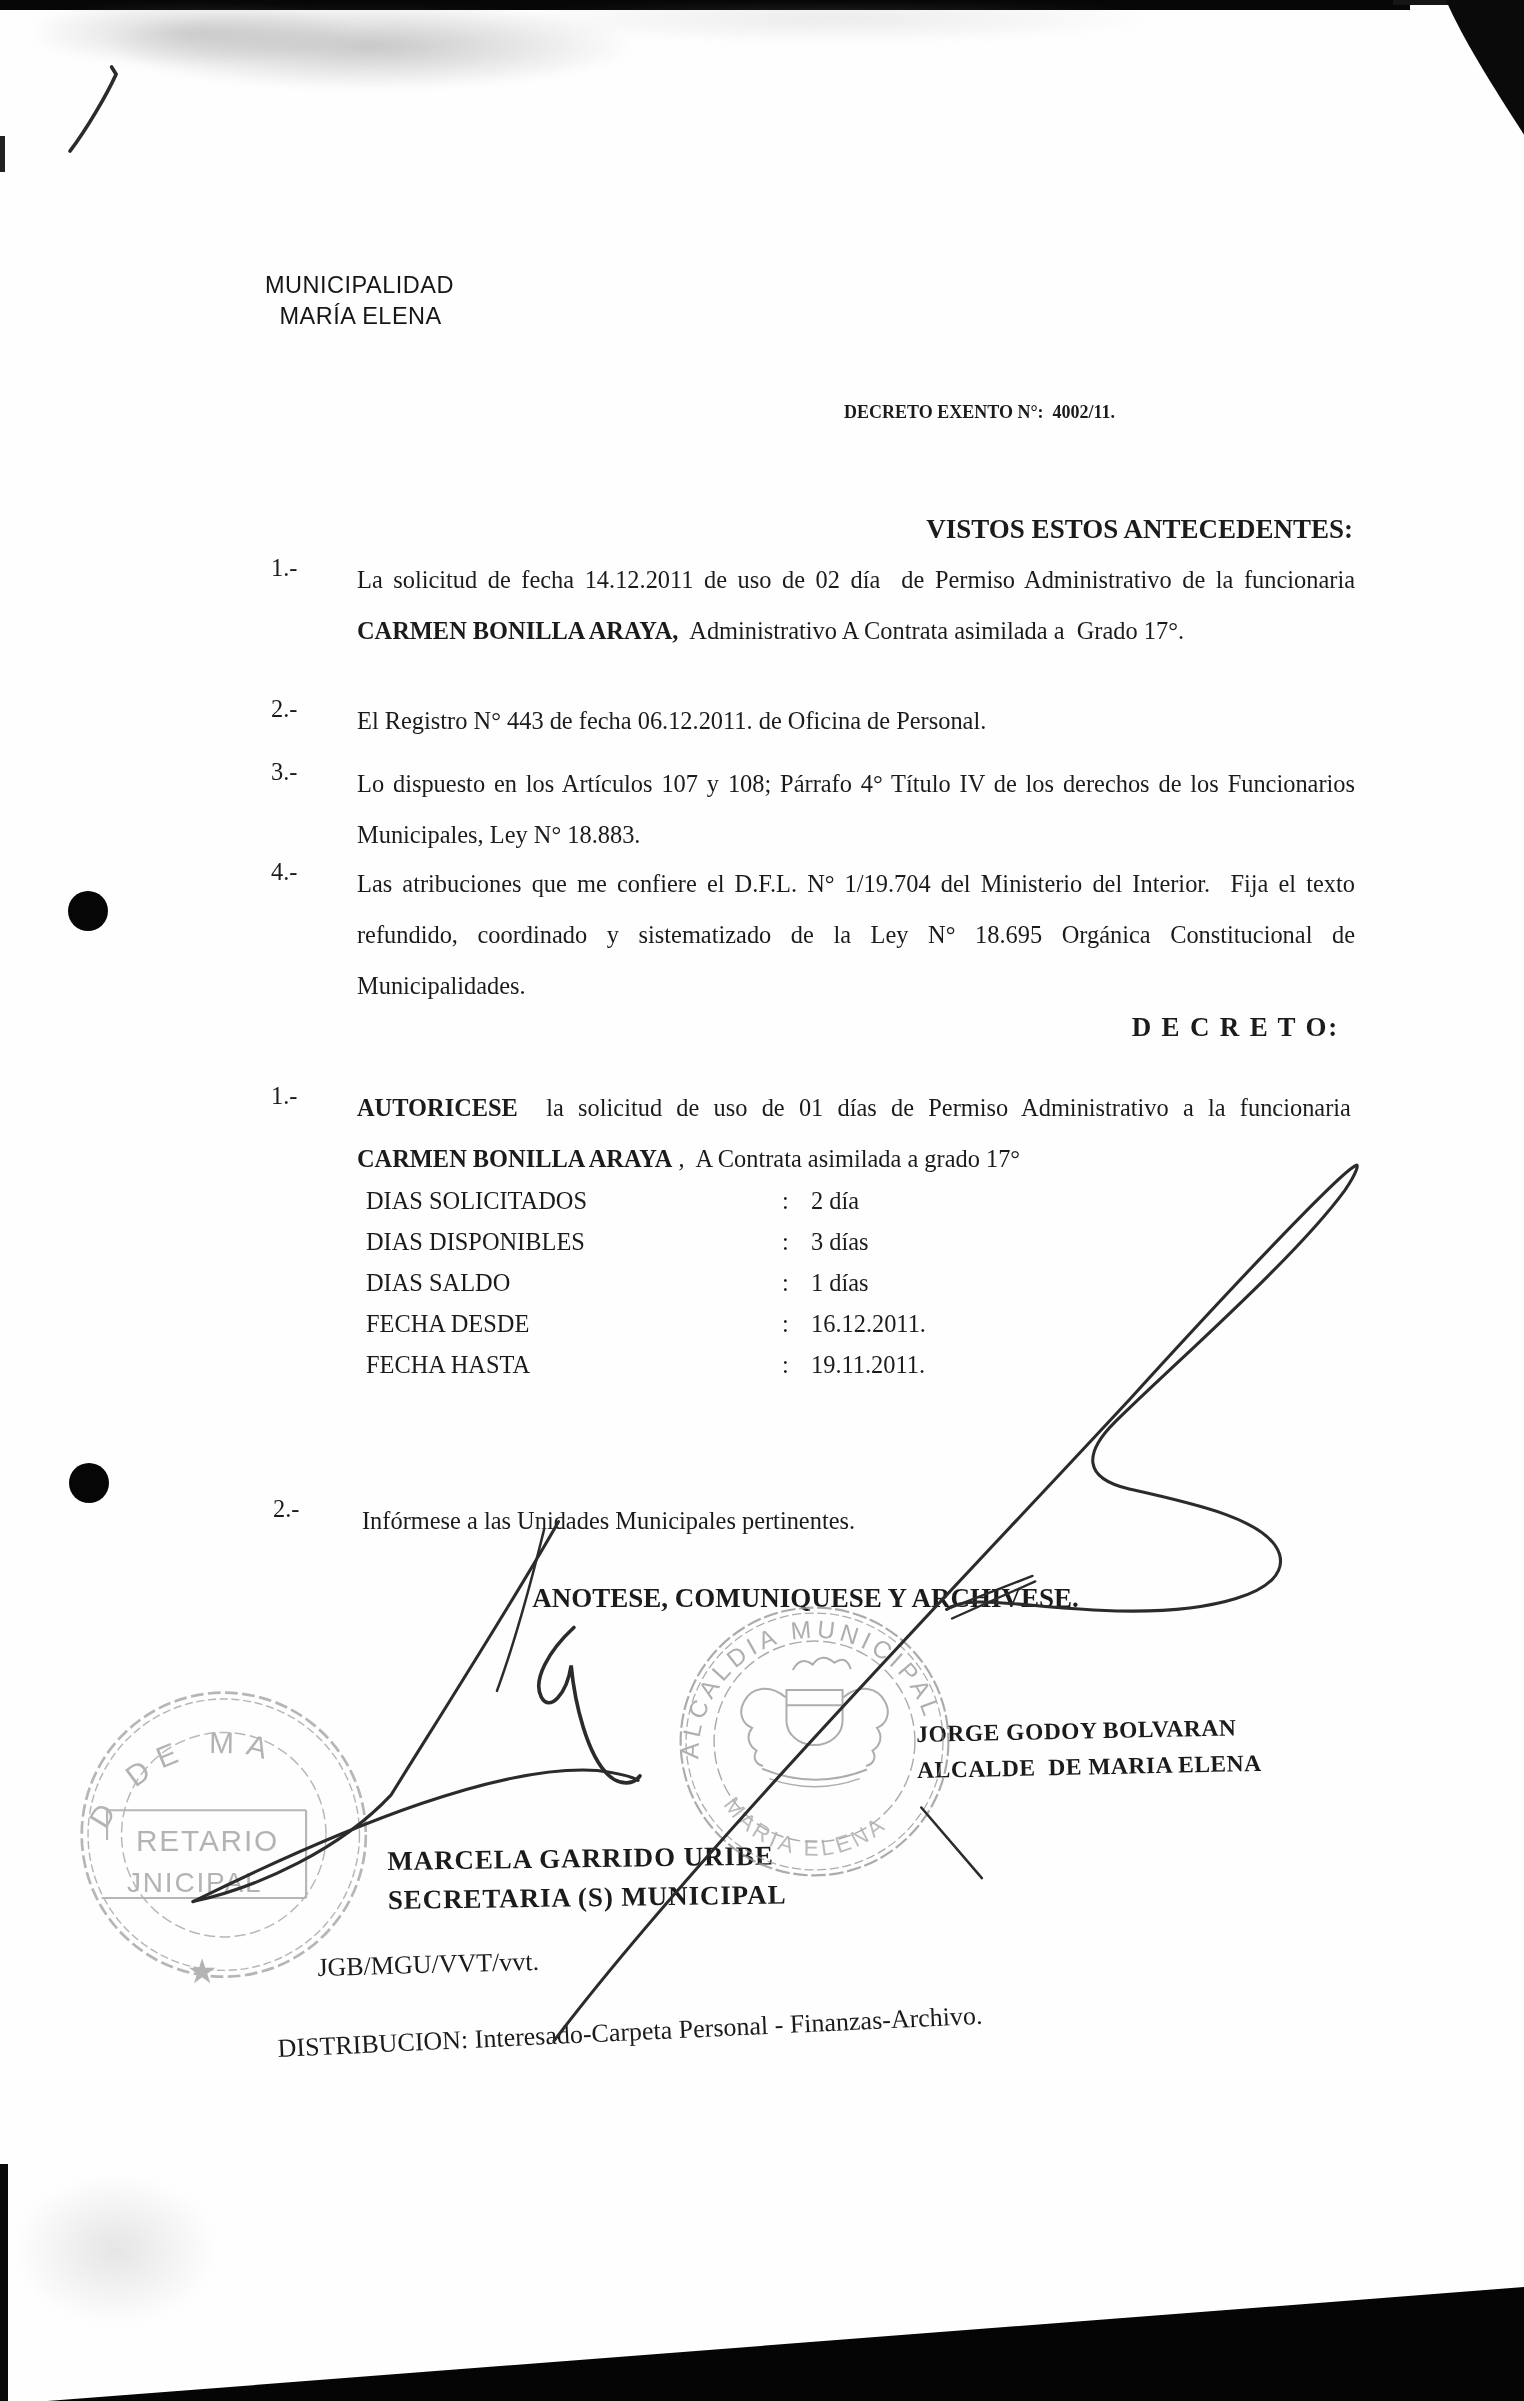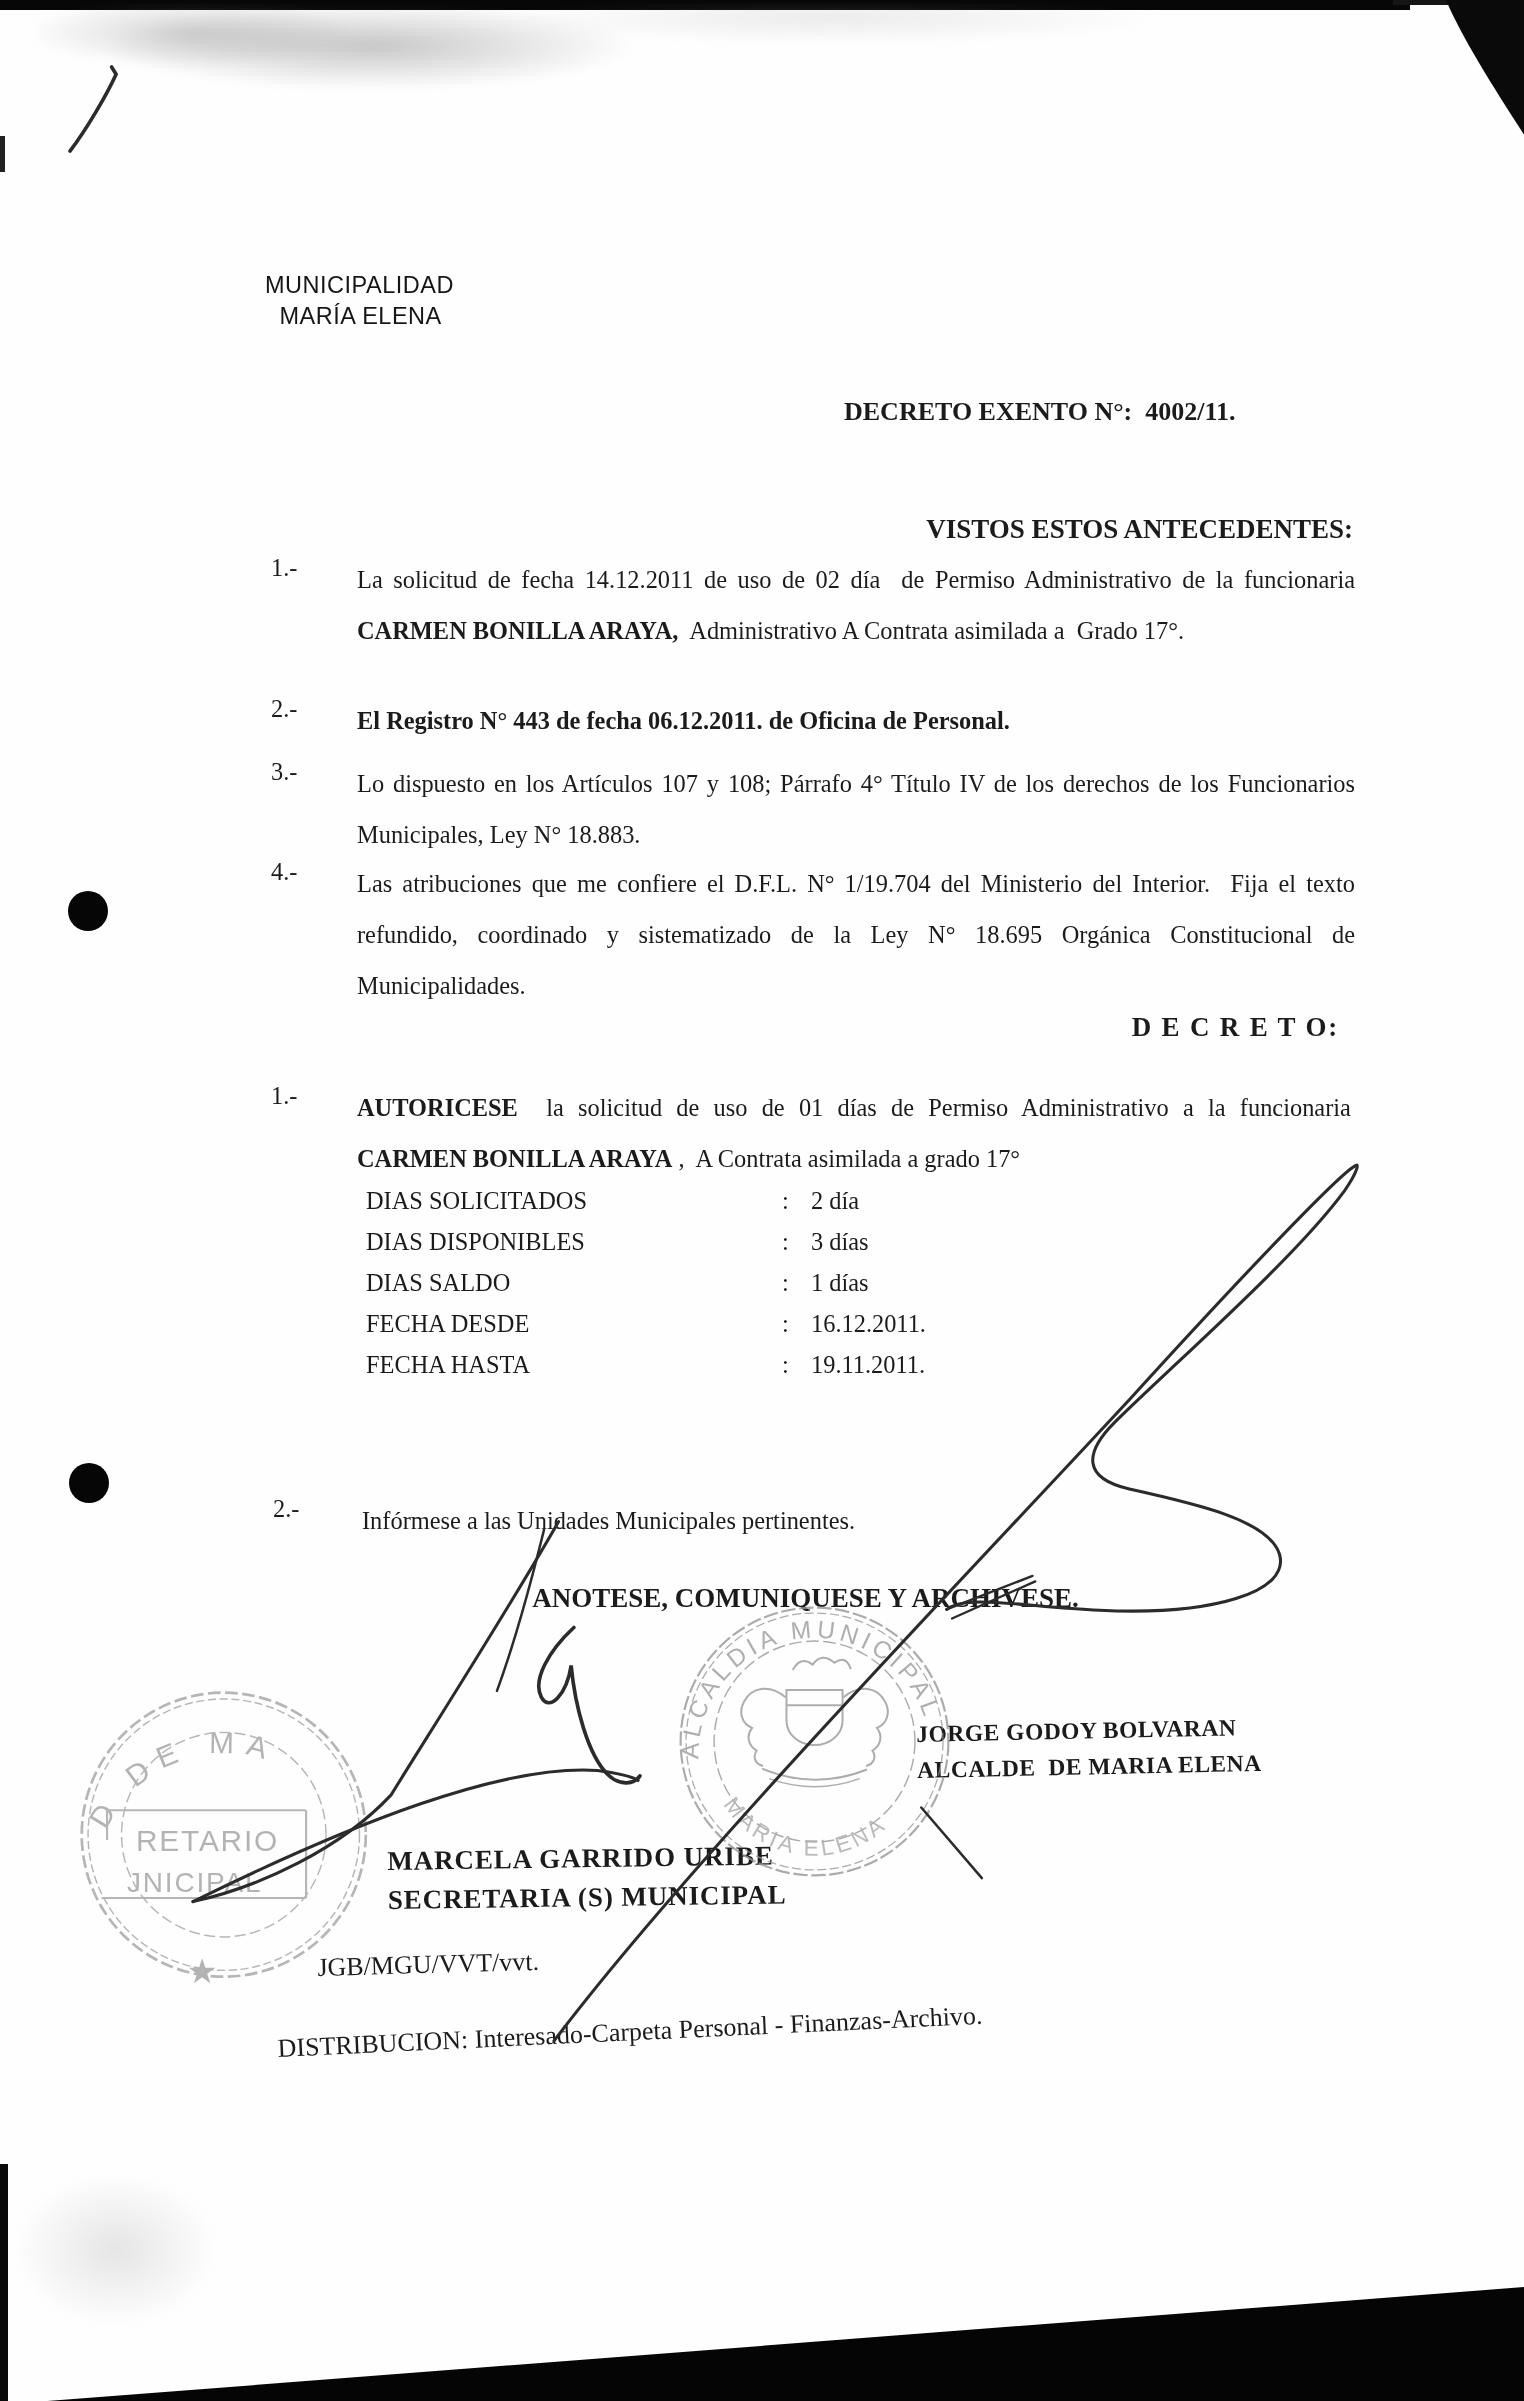--- a/index.html
+++ b/index.html
@@ -21,21 +21,21 @@
     background:radial-gradient(ellipse 145px 109px at 30% 40%, rgba(130,130,130,.20), rgba(130,130,130,0) 70%);
     filter:blur(4.5px);}
   .edge-left-a{left:0;top:136px;width:5.4px;height:36px;background:#222;}
   .edge-left-b{left:0;top:2164px;width:8.1px;height:237px;background:#0a0a0a;}
   .punch-dot{width:40px;height:40px;border-radius:50%;background:#060606;}
   
   .letterhead{left:265px;top:270px;font-family:Liberation Sans, sans-serif;font-size:23.5px;line-height:31px;letter-spacing:0.5px;color:#161616;}
   .letterhead .l2{padding-left:14.5px;}
   
   .decree-head{left:844px;top:393px;font-size:25px;line-height:38px;}
-  .decree-head .b{font-weight:bold;font-size:26px;}
+  .decree-head .b{font-weight:bold;font-size:18px;}
   
   .vistos-head{left:267px;top:514px;width:1086px;text-align:right;font-weight:bold;font-size:27px;}
   .decreto-head{left:267px;top:1012px;width:1072px;text-align:right;font-weight:bold;font-size:27px;letter-spacing:1.8px;}
   
   .item-num{font-size:24.4px;}
   .item-text{font-size:24.4px;line-height:51px;text-align:justify;}
   .bold{font-weight:bold;}
   
   .ptable{left:366px;top:1187px;font-size:24.4px;}
   .ptable .row{display:flex;height:41px;align-items:flex-start;}
@@ -72,21 +72,21 @@
   <div class="abs decree-head">
     <div class="b">DECRETO EXENTO N°:&nbsp; 4002/11.</div>
   </div>
 
   <div class="abs vistos-head">VISTOS ESTOS ANTECEDENTES:</div>
 
   <div class="abs item-num" style="left:271px;top:554px;">1.-</div>
   <div class="abs item-text" style="left:357px;top:554px;width:998px;"><span>La solicitud de fecha 14.12.2011 de uso de 02 día&nbsp; de Permiso Administrativo de la funcionaria </span><span class="bold">CARMEN BONILLA ARAYA,</span><span>&nbsp; Administrativo A Contrata asimilada a&nbsp; Grado 17°.</span></div>
 
   <div class="abs item-num" style="left:271px;top:695px;">2.-</div>
-  <div class="abs item-text" style="left:357px;top:695px;width:998px;font-weight:bold;">El Registro N° 443 de fecha 06.12.2011. de Oficina de Personal.</div>
+  <div class="abs item-text" style="left:357px;top:695px;width:998px;">El Registro N° 443 de fecha 06.12.2011. de Oficina de Personal.</div>
 
   <div class="abs item-num" style="left:271px;top:758px;">3.-</div>
   <div class="abs item-text" style="left:357px;top:758px;width:998px;">Lo dispuesto en los Artículos 107 y 108; Párrafo 4° Título IV de los derechos de los Funcionarios Municipales, Ley N° 18.883.</div>
 
   <div class="abs item-num" style="left:271px;top:858px;">4.-</div>
   <div class="abs item-text" style="left:357px;top:858px;width:998px;">Las atribuciones que me confiere el D.F.L. N° 1/19.704 del Ministerio del Interior.&nbsp; Fija el texto refundido, coordinado y sistematizado de la Ley N° 18.695 Orgánica Constitucional de Municipalidades.</div>
 
   <div class="abs decreto-head">D E C R E T O:</div>
 
   <div class="abs item-num" style="left:271px;top:1082px;">1.-</div>

